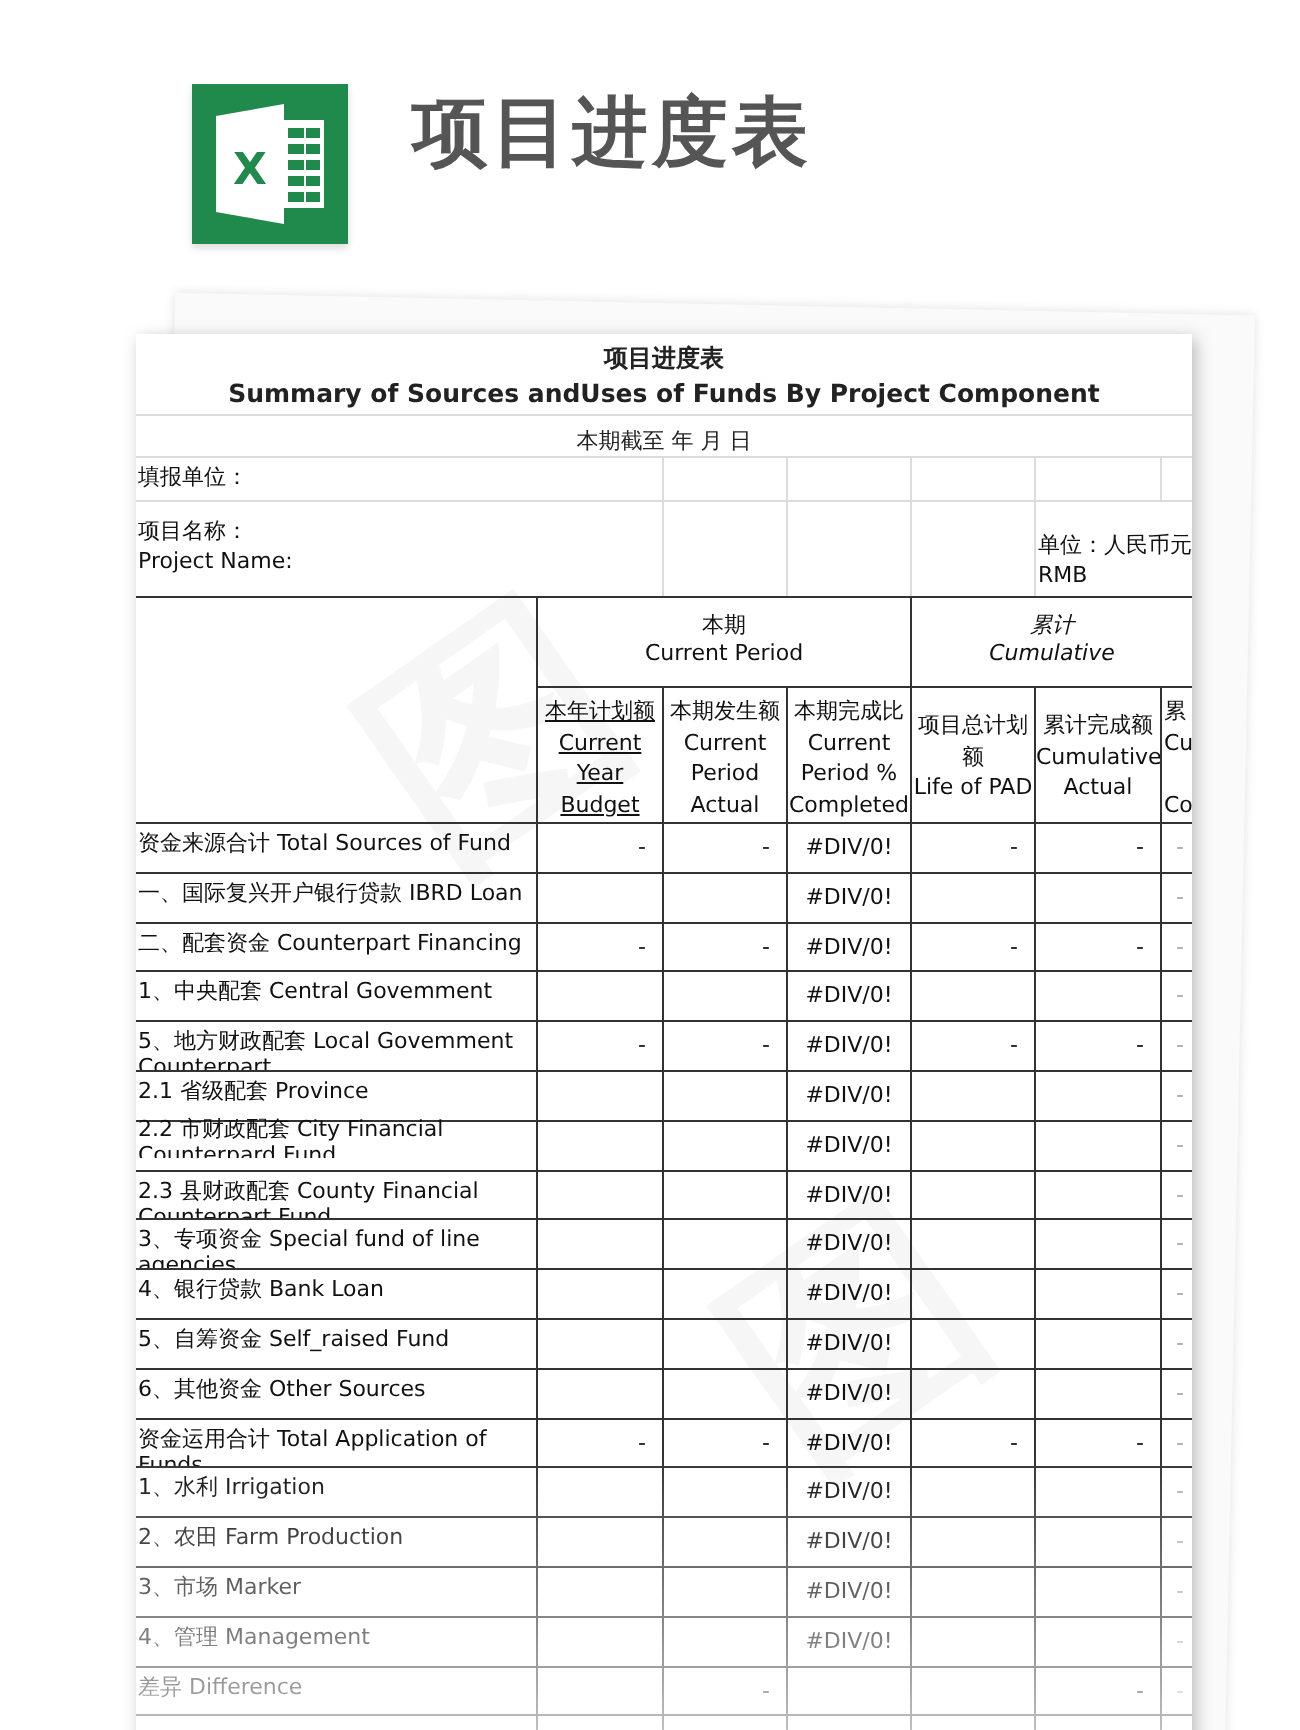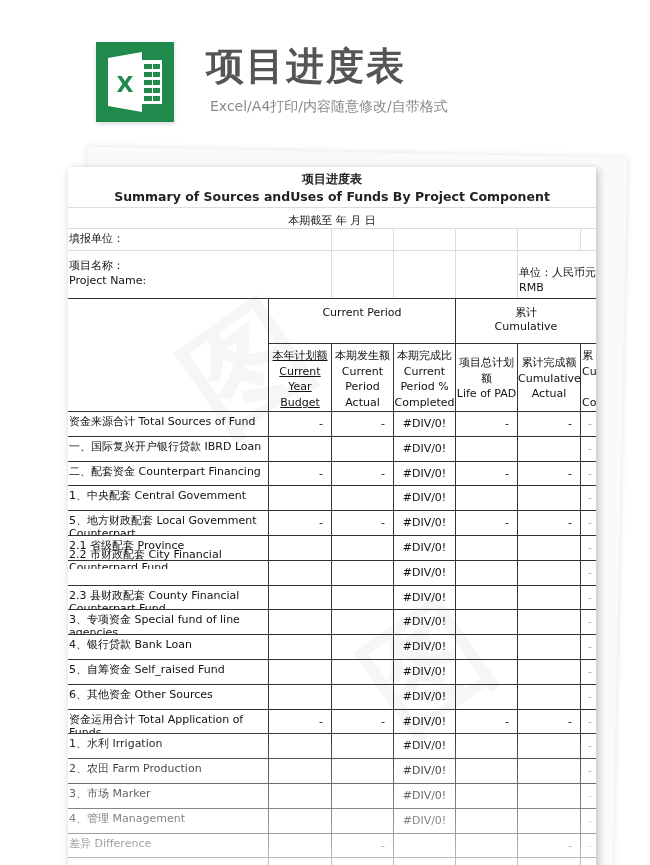--- a/index.html
+++ b/index.html
@@ -51,21 +51,20 @@
         <rect x="48" y="46" width="8" height="5"></rect>
           <rect x="57" y="46" width="7" height="5"></rect>
         <rect x="48" y="54" width="8" height="5"></rect>
           <rect x="57" y="54" width="7" height="5"></rect>
       </g>
       <polygon points="12,16 46,10 46,70 12,64" fill="#ffffff"></polygon>
       <text x="29" y="50" font-family="DejaVu Sans, sans-serif" font-size="22" font-weight="bold" fill="#1f8a4c" text-anchor="middle">X</text>
     </svg>
   </div>
   <div class="banner-title">项目进度表</div>
-  <div class="banner-sub">Excel/A4打印/内容随意修改/自带格式</div>
 </div>
 
 <div class="back-sheet"></div>
 
 <div class="sheet">
   <div class="watermark" style="left:120px; top:120px;">图</div>
   <div class="watermark" style="left:300px; top:420px;">图</div>
 
   <div class="title-cn">项目进度表</div>
   <div class="title-en">Summary of Sources andUses of Funds By Project Component</div>
@@ -84,23 +83,24 @@
   <div class="cell" style="left:1px; top:92px;">项目名称：</div>
   <div class="cell" style="left:1px; top:107px;">Project Name:</div>
   <div class="cell" style="left:451px; top:99px;">单位：人民币元</div>
   <div class="cell" style="left:451px; top:114px;">RMB</div>
 
   <div class="hl" style="left:0; top:131px; width:528px;"></div>
   <div class="vl" style="left:200px; top:131px; height:579px;"></div>
   <div class="vl" style="left:387px; top:131px; height:579px;"></div>
 
   <div class="cell hdr-center" style="left:201px; top:139px; width:186px;">
+    <div>本期</div>
       <div>Current Period</div>
   </div>
-  <div class="cell hdr-center" style="left:388px; top:139px; width:140px;">
+  <div class="cell hdr-center" style="left:388px; top:139px; width:140px;font-style:italic;">
     <div>累计</div>
       <div>Cumulative</div>
   </div>
   <div class="hl" style="left:200px; top:176px; width:328px;"></div>
   <div class="vl" style="left:263px; top:176px; height:534px;"></div>
   <div class="vl" style="left:325px; top:176px; height:534px;"></div>
   <div class="vl" style="left:449px; top:176px; height:534px;"></div>
   <div class="vl" style="left:512px; top:176px; height:534px;"></div>
 
   <div class="cell hdr-center" style="left:201px; top:181px; width:62px; line-height:15.5px;text-decoration:underline;">
@@ -195,21 +195,21 @@
         <div class="cell wrap" style="left: 1px; top: 372px; width: 198px; height: 21px; line-height: 13px;">2.1 省级配套 Province</div>
         <div class="cell num" style="left: 201px; top: 374px; width: 62px;"></div>
         <div class="cell num" style="left: 264px; top: 374px; width: 61px;"></div>
         <div class="cell ctr" style="left: 326px; top: 374px; width: 61px;">#DIV/0!</div>
         <div class="cell num" style="left: 388px; top: 374px; width: 61px;"></div>
         <div class="cell num" style="left: 450px; top: 374px; width: 62px;"></div>
         <div class="cell" style="left: 520px; top: 374px; color: rgb(170, 170, 170);">-</div>
         <div class="hl" style="left: 0px; top: 393px; width: 528px;"></div>
       </div>
       <div>
-        <div class="cell wrap" style="left: 1px; top: 381px; width: 220px; height: 21px; line-height: 13px;">2.2 市财政配套 City Financial Counterpard Fund</div>
+        <div class="cell wrap" style="left: 1px; top: 391px; width: 220px; height: 21px; line-height: 13px;">2.2 市财政配套 City Financial Counterpard Fund</div>
         <div class="cell num" style="left: 201px; top: 399px; width: 62px;"></div>
         <div class="cell num" style="left: 264px; top: 399px; width: 61px;"></div>
         <div class="cell ctr" style="left: 326px; top: 399px; width: 61px;">#DIV/0!</div>
         <div class="cell num" style="left: 388px; top: 399px; width: 61px;"></div>
         <div class="cell num" style="left: 450px; top: 399px; width: 62px;"></div>
         <div class="cell" style="left: 520px; top: 399px; color: rgb(170, 170, 170);">-</div>
         <div class="hl" style="left: 0px; top: 418px; width: 528px;"></div>
       </div>
       <div>
         <div class="cell wrap" style="left: 1px; top: 422px; width: 198px; height: 21px; line-height: 13px;">2.3 县财政配套 County Financial Counterpart Fund</div>

